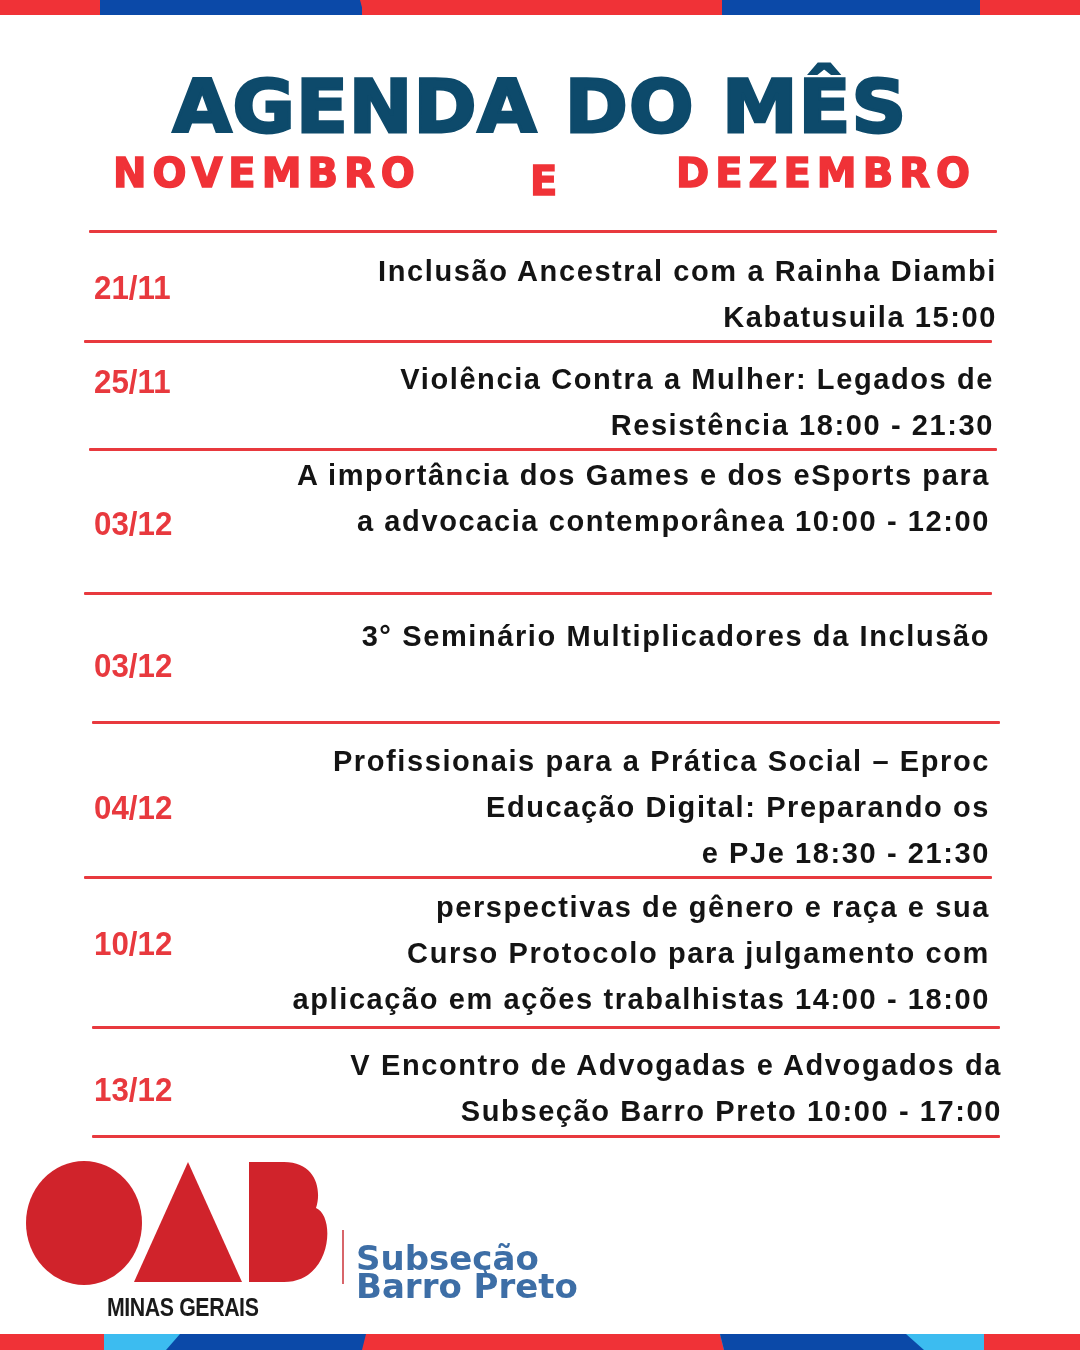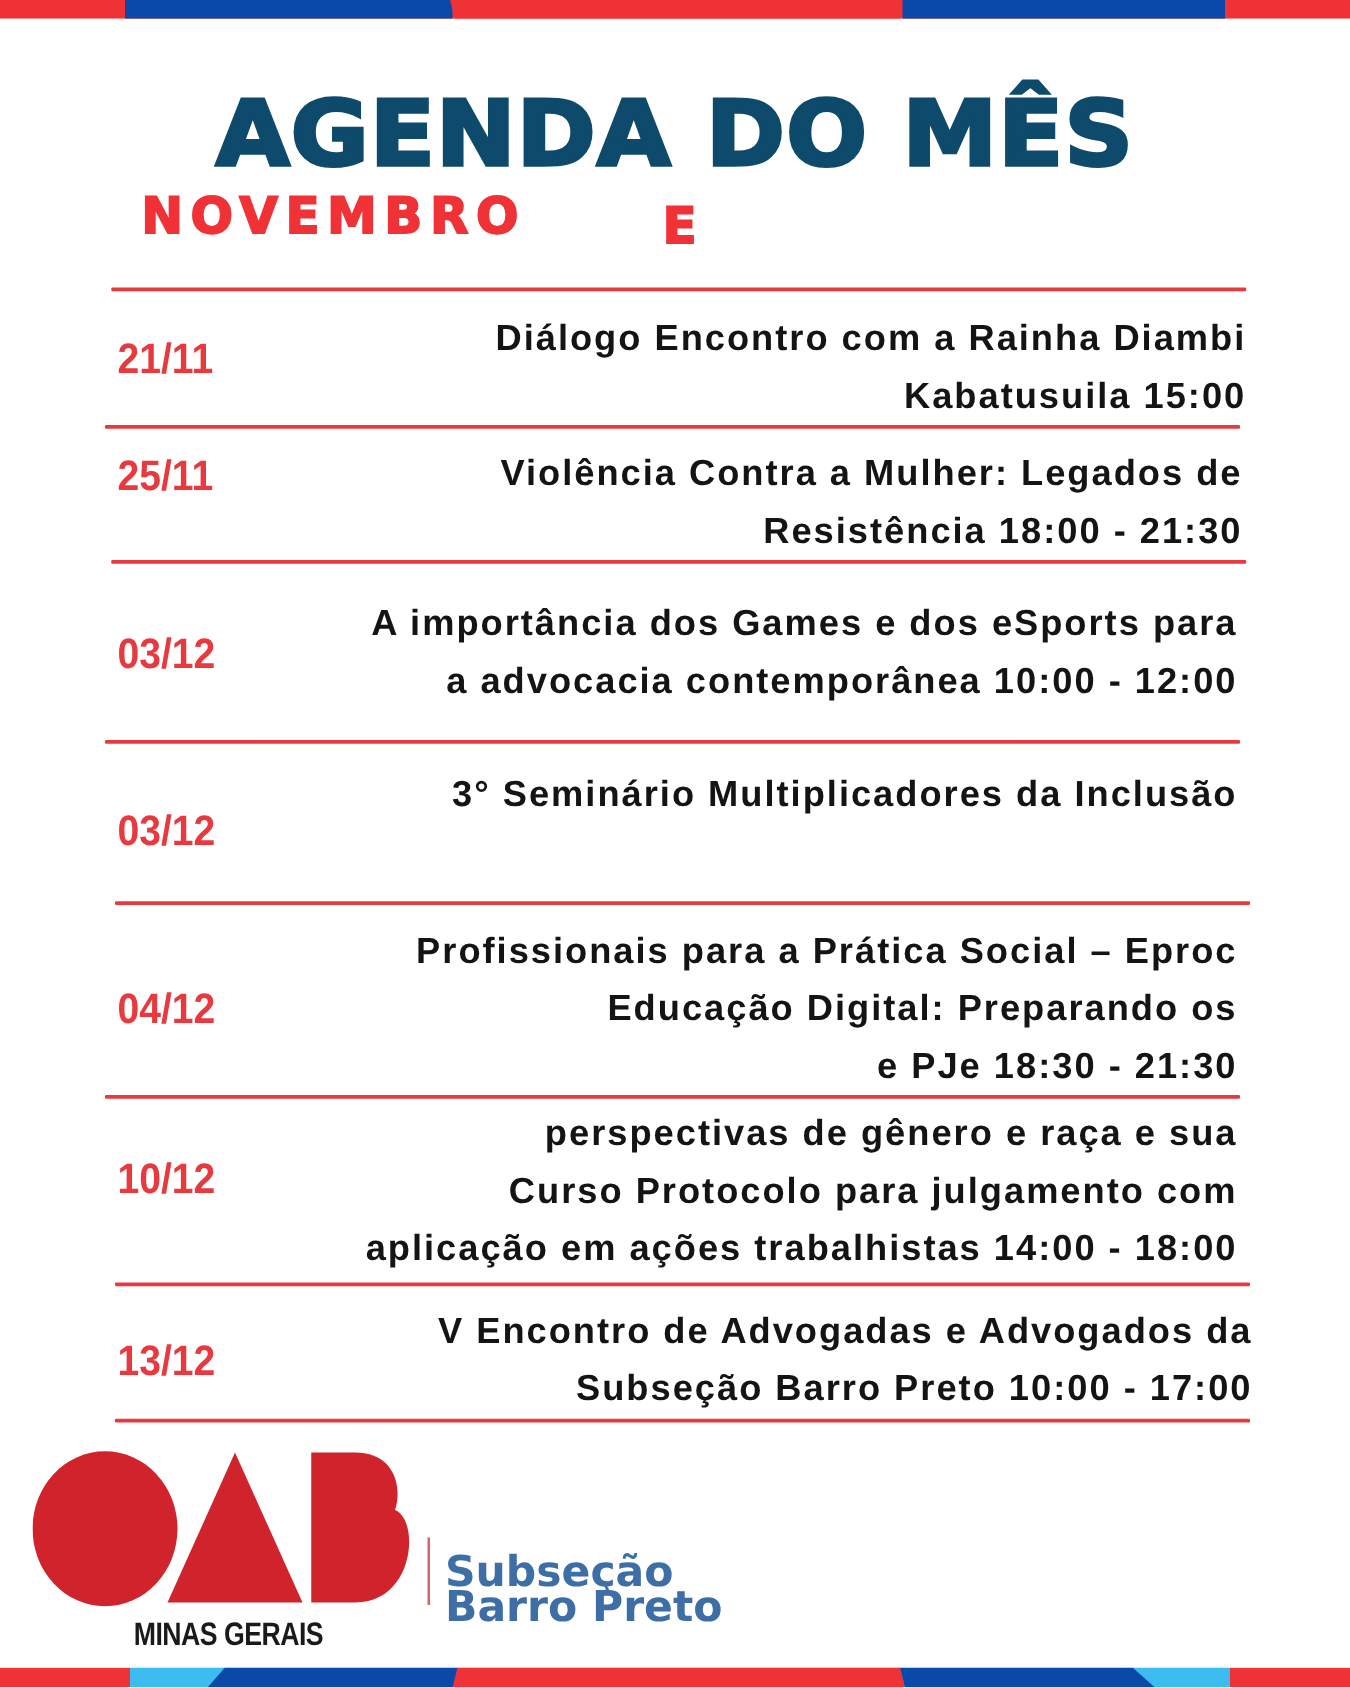--- a/index.html
+++ b/index.html
@@ -66,46 +66,47 @@
     <rect x="100" y="0" width="262" height="15" fill="#0b49a8"></rect>
     <polygon points="360,0 724,0 720,15 364,15" fill="#f03237"></polygon>
     <rect x="722" y="0" width="258" height="15" fill="#0b49a8"></rect>
   </svg>
 </div>
 
 <div class="title">AGENDA DO MÊS</div>
 <div class="months">
   <span class="m1">NOVEMBRO</span>
   <span class="m2">E</span>
+  <span class="m3">DEZEMBRO</span>
 </div>
 
 <div class="agenda">
   <div class="rule" style="left:89px; width:908px; top:230px;"></div>
 
   <div class="row">
     <div class="date" style="top:268px;">21/11</div>
     <div class="desc" style="top:248px; right:83px;">
-      <div>Diálogo Encontro com a Rainha Diambi</div>
+      <div>Inclusão Ancestral com a Rainha Diambi</div>
       <div>Kabatusuila 15:00</div>
     </div>
   </div>
   <div class="rule" style="left:84px; width:908px; top:340px;"></div>
 
   <div class="row">
     <div class="date" style="top:362px;">25/11</div>
     <div class="desc" style="top:356px;">
       <div>Violência Contra a Mulher: Legados de</div>
       <div>Resistência 18:00 - 21:30</div>
     </div>
   </div>
   <div class="rule" style="left:89px; width:908px; top:448px;"></div>
 
   <div class="row">
     <div class="date" style="top:504px;">03/12</div>
-    <div class="desc" style="top:476px; right:90px;">
+    <div class="desc" style="top:452px; right:90px;">
       <div>A importância dos Games e dos eSports para</div>
       <div>a advocacia contemporânea 10:00 - 12:00</div>
     </div>
   </div>
   <div class="rule" style="left:84px; width:908px; top:592px;"></div>
 
   <div class="row">
     <div class="date" style="top:646px;">03/12</div>
     <div class="desc" style="top:613px; right:90px;">
       <div>3° Seminário Multiplicadores da Inclusão</div>

